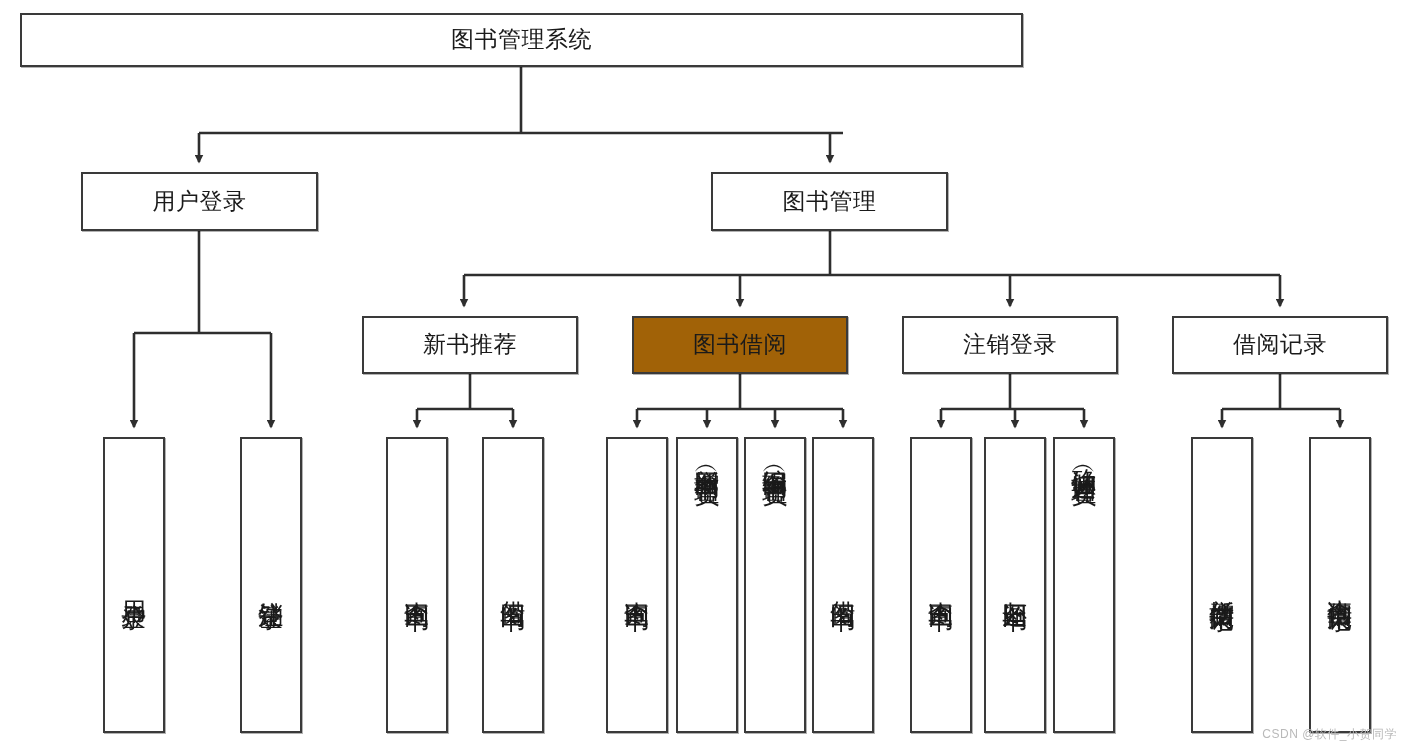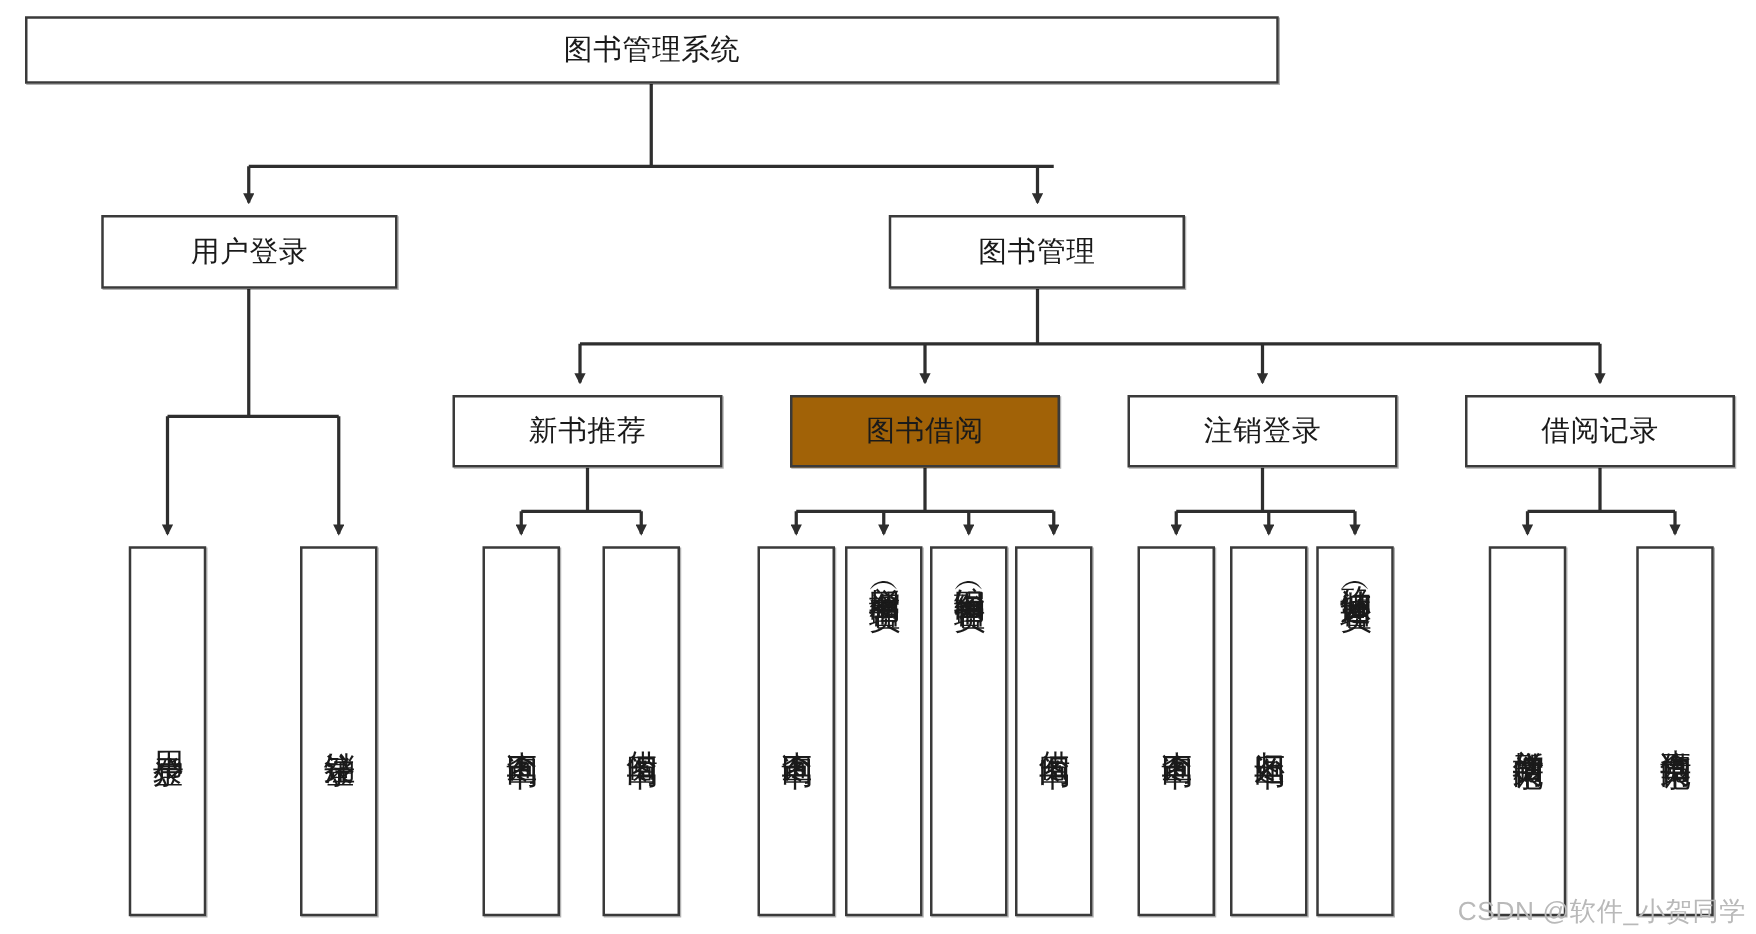--- a/index.html
+++ b/index.html
@@ -60,21 +60,21 @@
     white-space: nowrap;
   }
   .node.vert.centerv {
     align-items: center;
     padding-top: 0;
   }
   .watermark {
     position: absolute;
     right: 8px;
     bottom: 4px;
-    font-size: 21px;
+    font-size: 12px;
     color: #b9b9b9;
     letter-spacing: 0.5px;
     white-space: nowrap;
     user-select: none;
   }
 </style>
 </head>
 <body>
 
 <div id="canvas" style="background: rgb(255, 255, 255); border-radius: 20px;">

